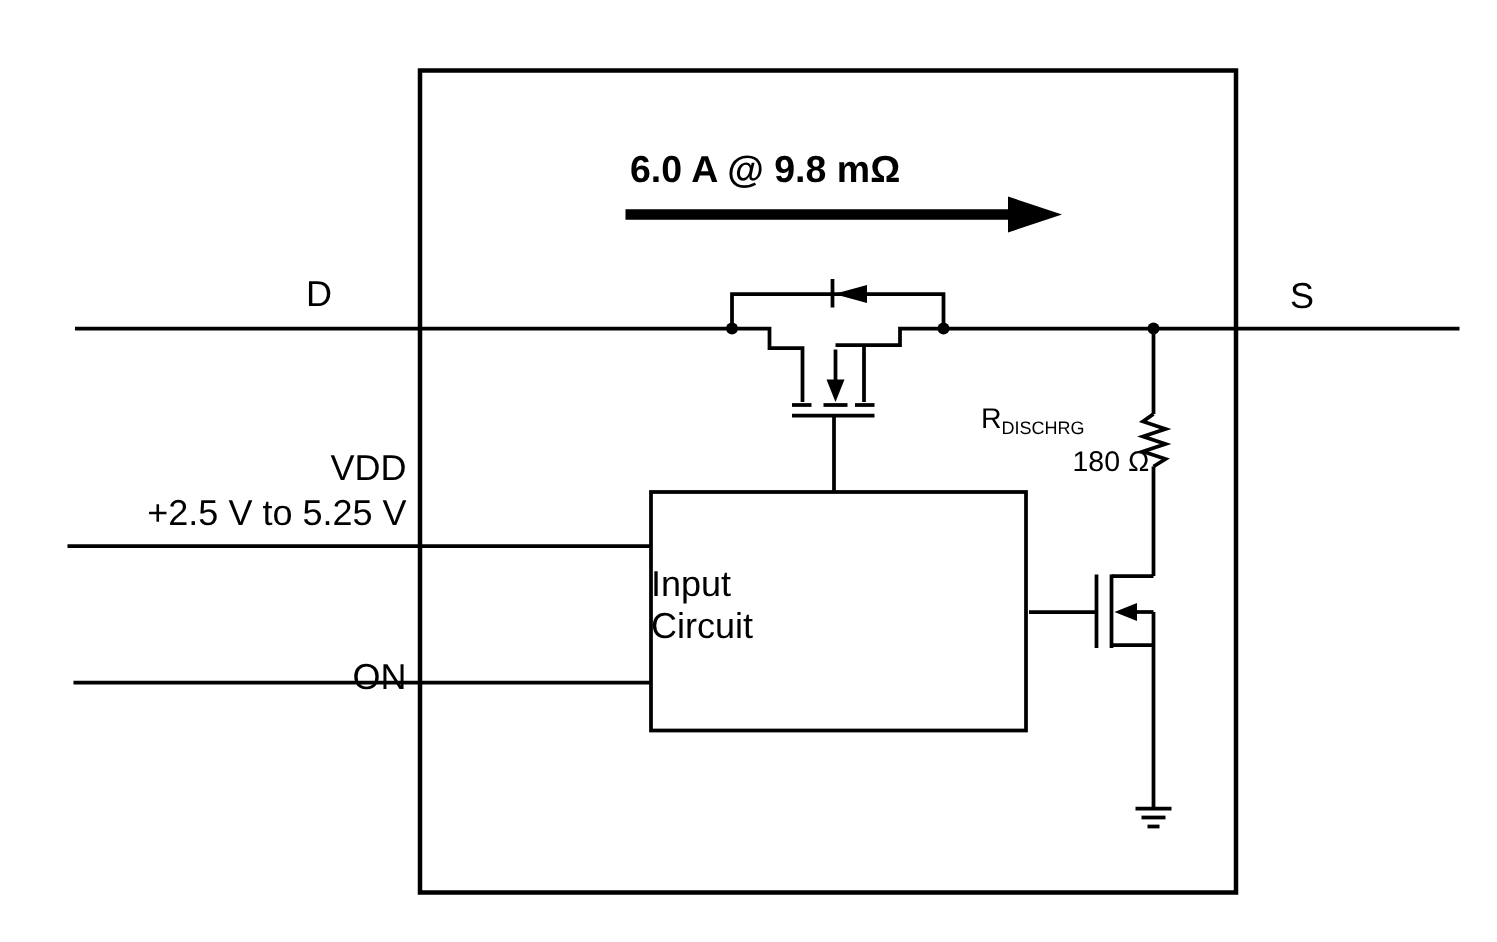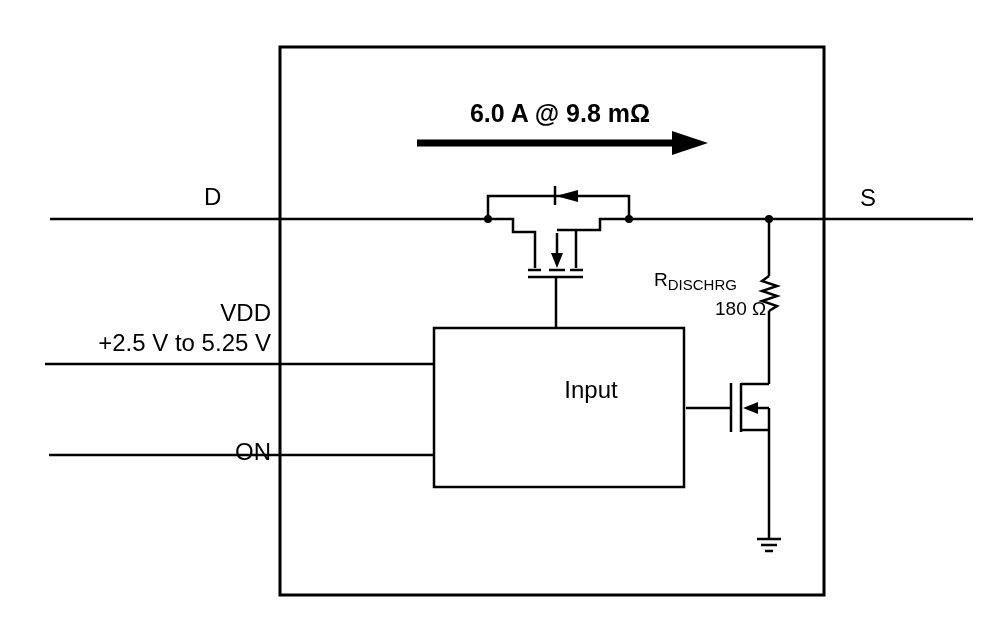--- a/index.html
+++ b/index.html
@@ -1,23 +1,23 @@
 <!DOCTYPE html>
 <html><head>
 <meta charset="utf-8">
 <style>
   html, body { margin: 0; padding: 0; background: #ffffff; }
   body { width: 998px; height: 628px; position: relative; overflow: hidden; font-family: "Liberation Sans", sans-serif; color: #000; }
   svg { position: absolute; left: 0; top: 0; }
   .lbl { position: absolute; font-family: "Liberation Sans", sans-serif; font-size: 24px; line-height: 1; white-space: nowrap; }
   .title { font-weight: bold; font-size: 25px; }
   .right { text-align: right; margin-left: 43px; }
-  .center { text-align: center; }
+  .center { }
   .small { font-size: 19px; }
-  .sub { font-size: 15px; vertical-align: -4px; }
+  .sub { font-size: 12px; vertical-align: -4px; }
 </style>
 </head>
 <body>
 
 <svg width="998" height="628" viewBox="0 0 998 628" xmlns="http://www.w3.org/2000/svg" fill="none" stroke="#000" stroke-width="2.5">
 
   <rect x="280" y="47" width="544" height="548" stroke-width="3"></rect>
 
   <g>
     <line x1="417" y1="143" x2="676" y2="143" stroke-width="7"></line>
@@ -78,20 +78,21 @@
 
 <div class="lbl title center" style="left:420px; top:101px; width:280px;">6.0 A @ 9.8 mΩ</div>
 
 <div class="lbl" style="left:204px; top:185px;">D</div>
 <div class="lbl" style="left:860px; top:186px;">S</div>
 
 <div class="lbl right" style="left:60px; top:301px; width:168px;">VDD</div>
 <div class="lbl right" style="left:0px; top:331px; width:228px;">+2.5 V to 5.25 V</div>
 <div class="lbl right" style="left:60px; top:440px; width:168px;">ON</div>
 
-<div class="lbl center" style="left:434px; top:376px; width:294px; line-height:28px;margin-left:10px;">
+<div class="lbl center" style="left:434px; top:376px; width:294px; line-height:28px;">
   <div>Input</div>
+  <div>Circuit</div>
 </div>
 
 <div class="lbl small" style="left:654px; top:270px;">
   <span>R</span><span class="sub">DISCHRG</span>
 </div>
 <div class="lbl small" style="left:715px; top:299px;">180 Ω</div>
 
 </body></html>

